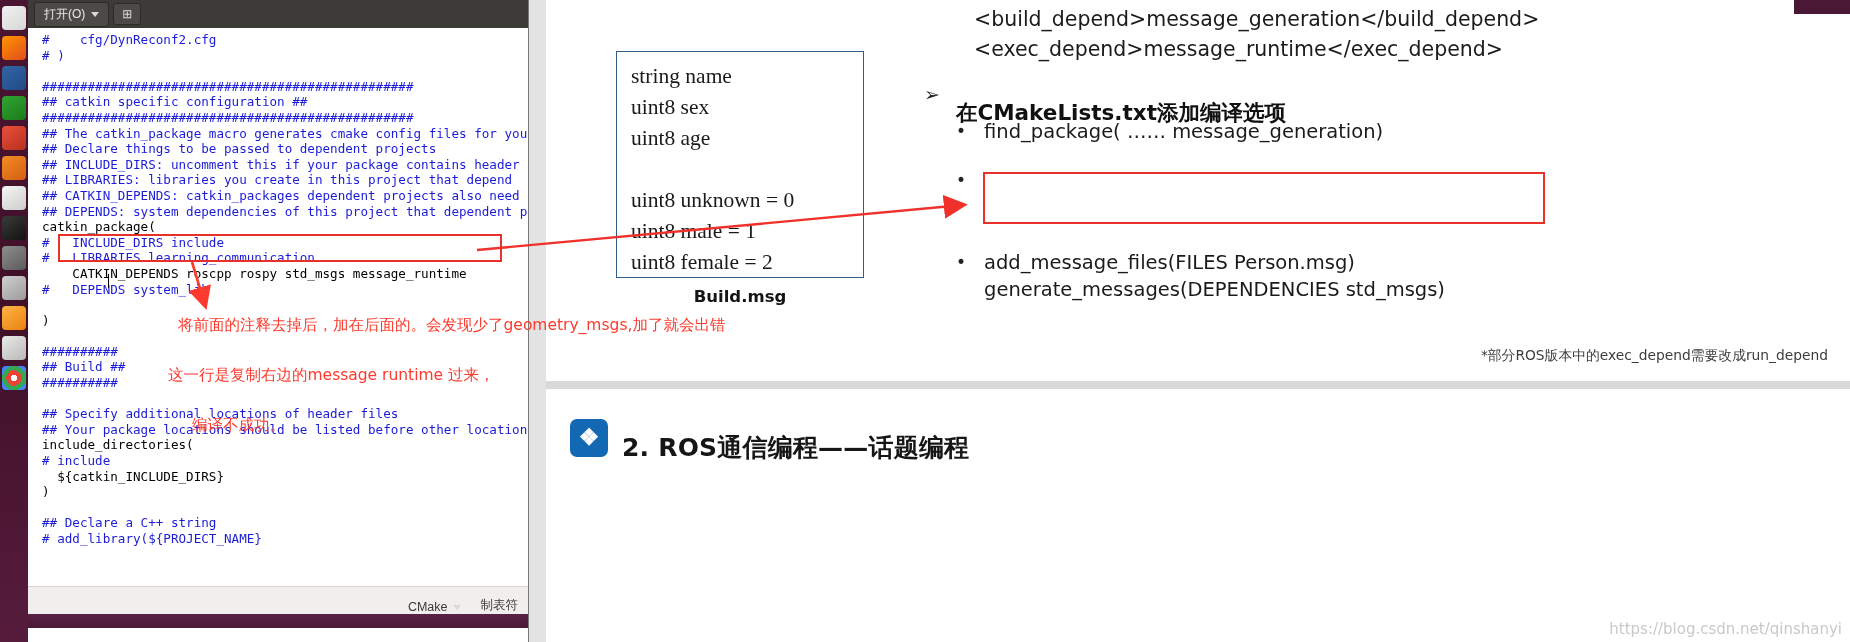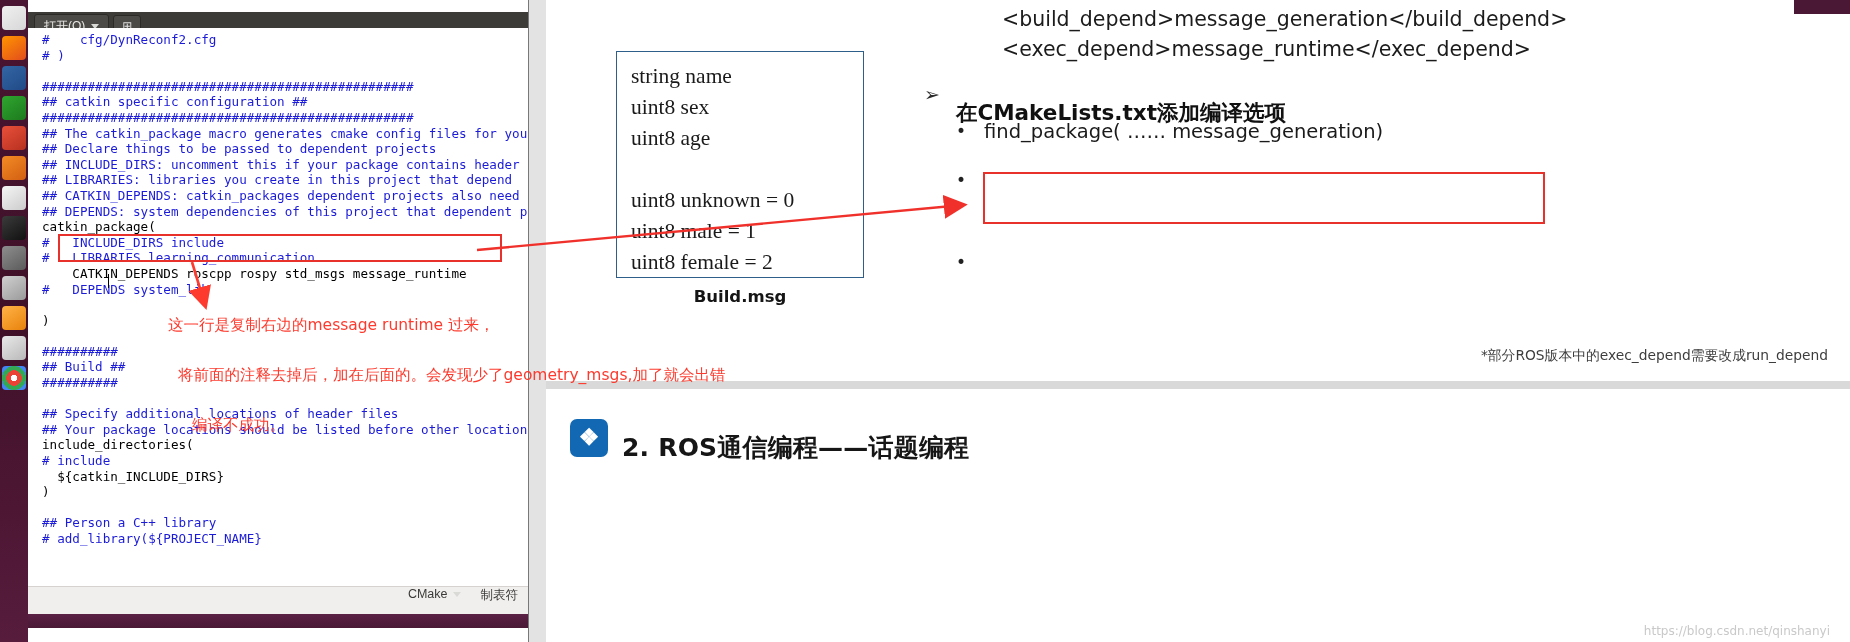--- a/index.html
+++ b/index.html
@@ -35,21 +35,21 @@
   .li-gedit     { background: linear-gradient(145deg,#e9e9e9,#b9b9b9); }
   .li-chrome    { background: radial-gradient(circle at 50% 50%,#fff 18%,#ea4335 19%,#ea4335 45%,#34a853 46%,#34a853 70%,#4285f4 71%); }
 
   
   .gedit {
     position: absolute; left: 28px; top: 0; width: 500px; height: 628px;
     background: #ffffff; overflow: hidden;
   }
   .gedit-titlebar {
     height: 28px; background: #3c3b37; display: flex; align-items: center;
-    padding-left: 6px; gap: 4px; margin-top: 12px;
+    padding-left: 6px; gap: 4px;
   }
   .btn-open {
     background: #4b4a46; border: 1px solid #2b2a27; border-radius: 3px;
     color: #e8e8e6; font-size: 12px; padding: 3px 9px;
     display: flex; align-items: center; gap: 6px; cursor: pointer;
   }
   .caret-dn { width:0;height:0;border-left:4px solid transparent;border-right:4px solid transparent;border-top:5px solid #d9d9d6; display:inline-block; }
   .btn-newtab {
     background: #4b4a46; border: 1px solid #2b2a27; border-radius: 3px;
     width: 28px; height: 22px; display:flex; align-items:center; justify-content:center;
@@ -67,21 +67,21 @@
     white-space: pre; overflow: hidden;
   }
   .code-area .plain { color: #000000; }
   .code-area .cm { color: #1b1bd8; }
   .cursor-bar {
     position:absolute; left: 80px; top: 274px; width:1px; height:14px; background:#000;
   }
   .gedit-statusbar {
     position: absolute; left: 0; bottom: 14px; width: 500px; height: 28px;
     background: #f1efee; border-top: 1px solid #d6d2d0;
-    display: flex; align-items: flex-start; justify-content: flex-end;
+    display: flex; align-items: flex-end; justify-content: flex-end;
     gap: 20px; padding-right: 10px;
     font-size: 12.5px; color: #3a3a38;
   }
   .sb-item { display:flex; align-items:center; gap:5px; }
   .gedit-bottom-strip {
     position:absolute; left:0; bottom:0; width:500px; height:14px;
     background: linear-gradient(to bottom,#5a2145,#4a1835);
   }
 
   
@@ -131,21 +131,21 @@
   .msgcaption {
     position:absolute; left: 70px; top: 287px; width: 248px;
     text-align:center; font-size: 16.5px; font-weight: bold; color:#151515;
     font-family: "DejaVu Sans", sans-serif;
   }
 
   
   .xml-lines {
     position:absolute; left: 428px; top: 4px; width: 760px;
     font-size: 20.5px; line-height: 30px; color:#1b1b1b;
-    font-family: "DejaVu Sans", sans-serif; white-space: pre-line; margin-left: 28px;
+    font-family: "DejaVu Sans", sans-serif; white-space: pre-line;
   }
   .heading-row {
     position:absolute; left: 378px; top: 82px; width: 830px;
     display:flex; align-items:flex-start; gap: 16px;
   }
   .chev { color:#2b2b2b; font-size: 19px; line-height: 26px; }
   .heading-txt {
     font-size: 21.5px; font-weight: bold; color:#111; line-height: 26px;
     font-family: "DejaVu Sans", sans-serif;
     margin-top: 18px;
@@ -176,21 +176,21 @@
   .s2icon {
     width: 38px; height: 38px; border-radius: 7px; background:#1268b3;
     display:flex; align-items:center; justify-content:center;
     color:#fff; font-size: 23px; font-weight: bold;
   }
   .s2title {
     font-size: 25px; font-weight: bold; color:#161616;
     font-family: "DejaVu Sans", sans-serif; letter-spacing: .2px; margin-top: 20px;
   }
   .watermark {
-    position:absolute; right: 20px; bottom: 4px; font-size: 12px; color:#c9c9c9;
+    position:absolute; right: 8px; bottom: 4px; font-size: 15px; color:#c9c9c9;
     font-family: "DejaVu Sans", sans-serif;
     margin-left: 29px;
   }
   
   .topright-chip {
     position:absolute; right: 0; top: 0; width: 56px; height: 14px;
     background:#4a1835;
   }
 </style>
 </head>
@@ -252,41 +252,41 @@
 ## Build ##
 ##########</span>
 
 <span class="cm">## Specify additional locations of header files
 ## Your package locations should be listed before other location</span>
 <span class="plain">include_directories(</span>
 <span class="cm"># include</span>
 <span class="plain">  ${catkin_INCLUDE_DIRS}
 )</span>
 
-<span class="cm">## Person a C++ library
+<span class="cm">## Declare a C++ string
 # add_library(${PROJECT_NAME}</span></div>
 
     <div class="cursor-bar"></div>
     <div class="code-redbox"></div>
 
     <div class="gedit-statusbar">
       <div class="sb-item">
         <span>CMake</span>
         <span class="caret-dn"></span>
       </div>
       <div class="sb-item">
         <span>制表符</span>
       </div>
     </div>
     <div class="gedit-bottom-strip"></div>
   </div>
 
   <div class="annot">
+    <span class="annot-line annot-l2">将前面的注释去掉后，加在后面的。会发现少了geometry_msgs,加了就会出错</span>
     <span class="annot-line">这一行是复制右边的message runtime 过来，</span>
-    <span class="annot-line annot-l2">将前面的注释去掉后，加在后面的。会发现少了geometry_msgs,加了就会出错</span>
     <span class="annot-line annot-l3">编译不成功。</span>
   </div>
 
   <svg class="arrow-svg">
     <defs>
       <marker id="ah" markerWidth="9" markerHeight="9" refX="7" refY="4.5" orient="auto">
         <path d="M0,0 L9,4.5 L0,9 z" fill="#fd3a2d"></path>
       </marker>
       <marker id="ah2" markerWidth="10" markerHeight="10" refX="8" refY="5" orient="auto">
         <path d="M0,0 L10,5 L0,10 z" fill="#f0312b"></path>
@@ -324,20 +324,22 @@
       <div class="bullet-row b1">
         <span class="bdot">•</span>
         <span class="btext">find_package( ……  message_generation)</span>
       </div>
       <div class="bullet-row b2">
         <span class="bdot">•</span>
       </div>
       <div class="slide-redbox"></div>
       <div class="bullet-row b3">
         <span class="bdot">•</span>
+        <span class="btext">add_message_files(FILES  Person.msg)
+generate_messages(DEPENDENCIES  std_msgs)</span>
       </div>
 
       <div class="footnote">*部分ROS版本中的exec_depend需要改成run_depend</div>
     </div>
 
     <div class="slide2">
       <div class="s2row">
         <span class="s2icon">❖</span>
         <span class="s2title">2. ROS通信编程——话题编程</span>
       </div>

